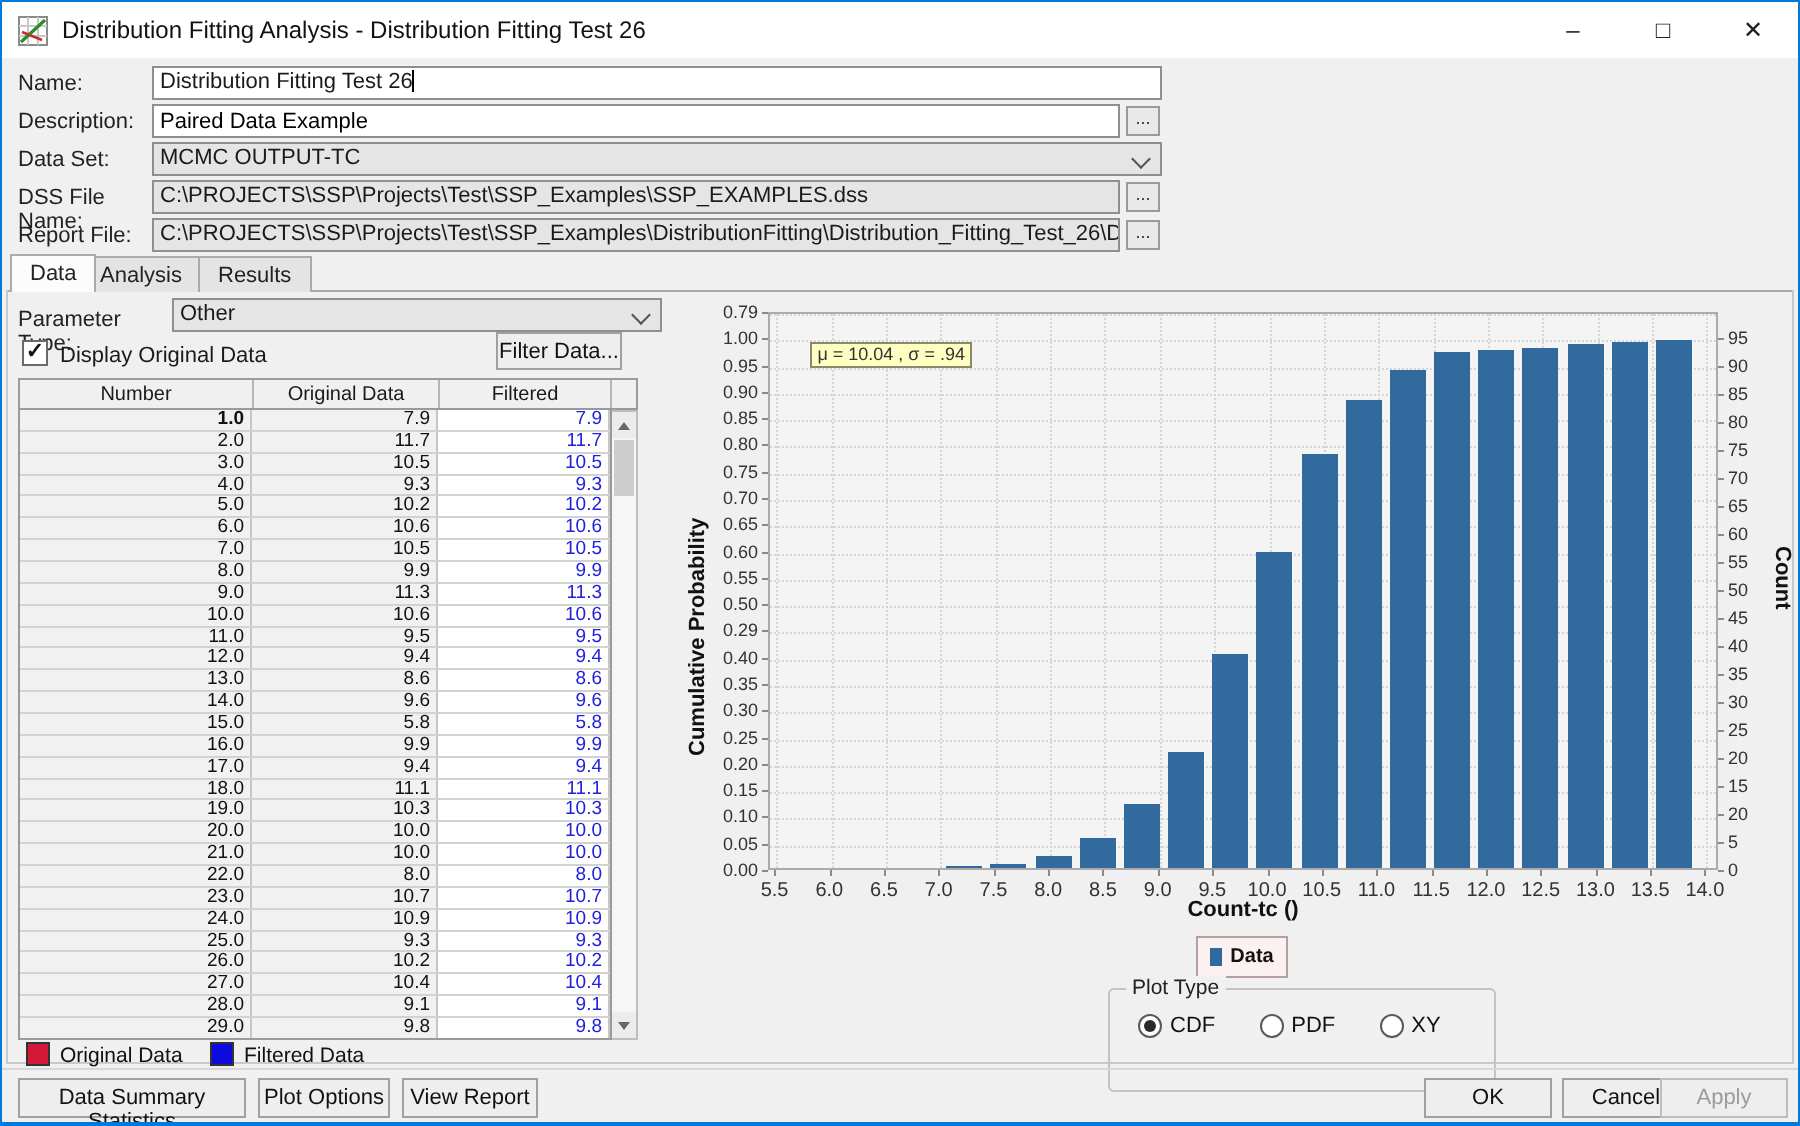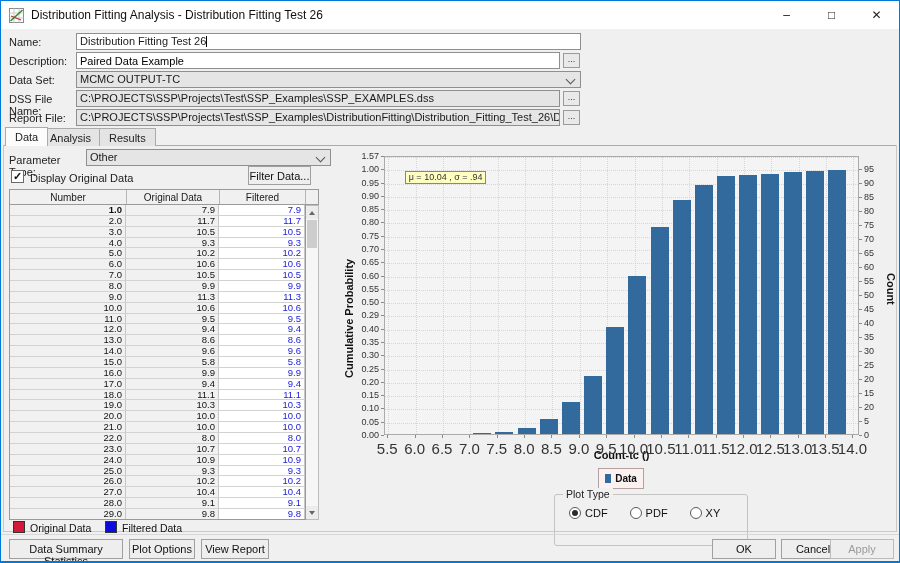--- a/index.html
+++ b/index.html
@@ -48,21 +48,21 @@
   .leg-label { position:absolute; font-size:10.5px; color:#111; }
   
   .chart-panel { position:absolute; left:340px; top:147px; width:556px; height:318px; }
   .plot-area { position:absolute; left:43px; top:8px; width:475px; height:279px; background:#f4f4f4; border:1px solid #ababab; overflow:hidden; }
   .grid-h { position:absolute; left:0; width:100%; height:0; border-top:1px dotted #cfcfcf; opacity:.8; }
   .grid-v { position:absolute; top:0; height:100%; width:0; border-left:1px dotted #cfcfcf; opacity:.8; }
   .bar { position:absolute; }
   .anno { position:absolute; background:#ffffc2; border:1px solid #8a8a6a; font-size:9px; padding:0 3px 1px 3px; color:#333; white-space:nowrap; }
   .ytl { position:absolute; width:36px; text-align:right; font-size:9px; color:#333; }
   .ytr { position:absolute; text-align:left; font-size:9px; color:#333; }
-  .xtl { position:absolute; width:30px; text-align:center; font-size:15px; color:#333; }
+  .xtl { position:absolute; width:30px; text-align:center; font-size:10px; color:#333; }
   .tickmark { position:absolute; background:#8a8a8a; }
   .axis-title { position:absolute; font-size:11px; font-weight:bold; color:#111; }
   .vert-left { writing-mode:vertical-rl; transform:rotate(180deg); }
   .vert-right { writing-mode:vertical-rl; }
   .chart-legend { position:absolute; left:597px; top:467px; width:46px; height:21px; background:#fbf1f1; border:1px solid #b5a0a0; display:flex; align-items:center; justify-content:center; gap:4px; }
   .chart-legend .sq { width:6px; height:9px; }
   .chart-legend .lbl { font-size:10px; font-weight:bold; color:#111; }
   
   .ptype { position:absolute; left:553px; top:493px; width:194px; height:52px; border:1px solid #c3c3c3; border-radius:3px; }
   .ptype-title { position:absolute; top:-7px; left:8px; background:#f0f0f0; padding:0 3px; font-size:10.5px; color:#222; }
@@ -421,21 +421,21 @@
       <div class="ytl" style="left: 2px; top: 69.4286px;">0.80</div>
       <div class="tickmark" style="left: 40px; top: 74.4286px; width: 3px; height: 1px;"></div>
       <div class="ytl" style="left: 2px; top: 56.1429px;">0.85</div>
       <div class="tickmark" style="left: 40px; top: 61.1429px; width: 3px; height: 1px;"></div>
       <div class="ytl" style="left: 2px; top: 42.8571px;">0.90</div>
       <div class="tickmark" style="left: 40px; top: 47.8571px; width: 3px; height: 1px;"></div>
       <div class="ytl" style="left: 2px; top: 29.5714px;">0.95</div>
       <div class="tickmark" style="left: 40px; top: 34.5714px; width: 3px; height: 1px;"></div>
       <div class="ytl" style="left: 2px; top: 16.2857px;">1.00</div>
       <div class="tickmark" style="left: 40px; top: 21.2857px; width: 3px; height: 1px;"></div>
-      <div class="ytl" style="left: 2px; top: 3px;">1.57</div>
+      <div class="ytl" style="left: 2px; top: 3px;">0.79</div>
       <div class="tickmark" style="left: 40px; top: 8px; width: 3px; height: 1px;"></div>
       <div class="ytr" style="left: 523px; top: 282px;">0</div>
       <div class="tickmark" style="left: 518px; top: 287px; width: 3px; height: 1px;"></div>
       <div class="ytr" style="left: 523px; top: 268.015px;">5</div>
       <div class="tickmark" style="left: 518px; top: 273.015px; width: 3px; height: 1px;"></div>
       <div class="ytr" style="left: 523px; top: 254.03px;">20</div>
       <div class="tickmark" style="left: 518px; top: 259.03px; width: 3px; height: 1px;"></div>
       <div class="ytr" style="left: 523px; top: 240.045px;">15</div>
       <div class="tickmark" style="left: 518px; top: 245.045px; width: 3px; height: 1px;"></div>
       <div class="ytr" style="left: 523px; top: 226.06px;">20</div>

